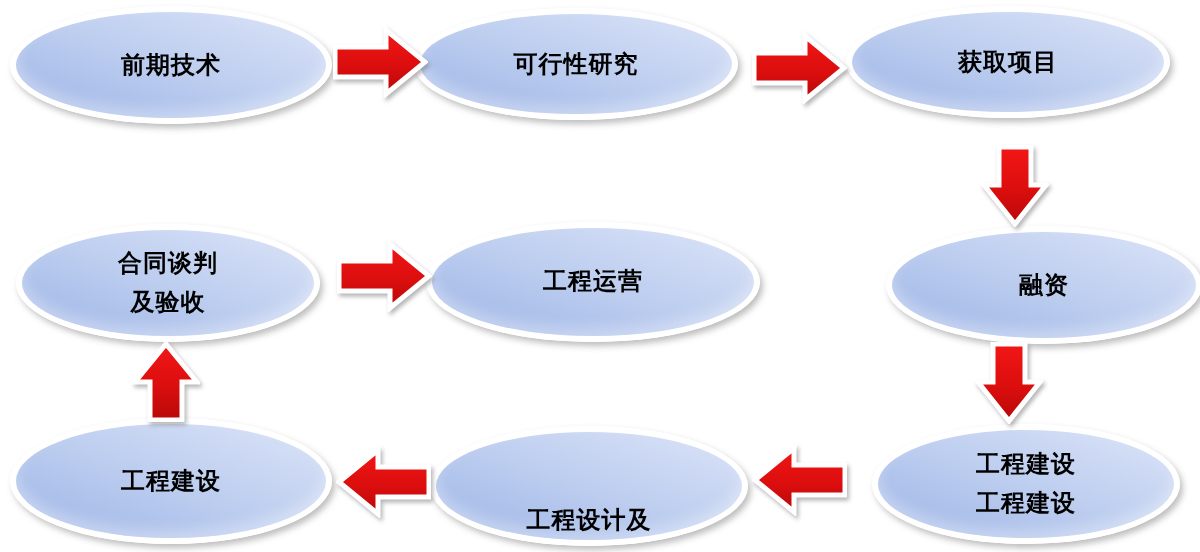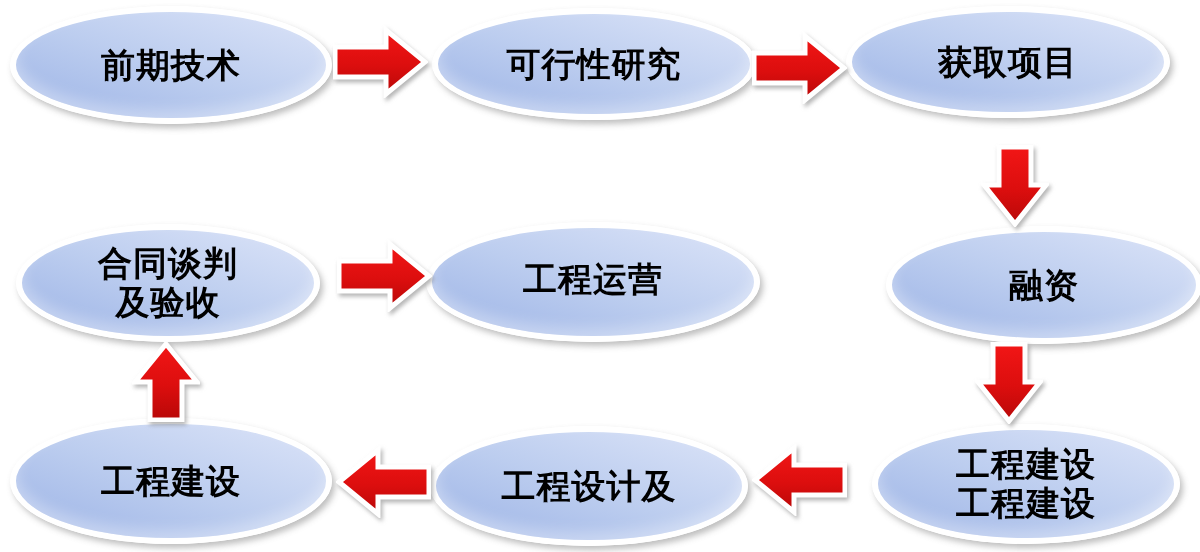--- a/index.html
+++ b/index.html
@@ -22,21 +22,21 @@
     border-radius: 50%;
     background: linear-gradient(to top right, #9cb3e6 0%, #bccdef 48%, #dce4f8 100%);
     box-shadow: 3px 4px 6px rgba(110,110,110,0.45), inset 0 -8px 14px rgba(255,255,255,0.35);
     display: flex;
     align-items: center;
     justify-content: center;
   }
   .node-label {
     text-align: center;
     font-weight: 700;
-    font-size: 34px;
+    font-size: 24px;
     line-height: 39px;
     color: #000000;
     letter-spacing: 1px;
   }
   .node-label .line { display: block; }
   .arrow {
     position: absolute;
     filter: drop-shadow(2px 3px 2px rgba(120,120,120,0.55));
   }
   .arrow svg { display: block; width: 100%; height: 100%; }
@@ -56,21 +56,21 @@
       </linearGradient>
     </defs>
   </svg>
 
   <div class="node" style="left:10px; top:6px; width:322px; height:118px;">
     <div class="node-label">
       <span class="line">前期技术</span>
     </div>
   </div>
 
-  <div class="node" style="left:432px; top:8px; width:324px; height:112px;">
+  <div class="node" style="left:414px; top:8px; width:324px; height:112px;">
     <div class="node-label">
       <span class="line">可行性研究</span>
       <span class="line"></span>
     </div>
   </div>
 
   <div class="node" style="left:846px; top:6px; width:324px; height:112px;font-family:Liberation Serif, serif;">
     <div class="node-label">
       <span class="line">获取项目</span>
     </div>
@@ -97,21 +97,21 @@
     </div>
   </div>
 
   <div class="node" style="left:10px; top:418px; width:322px; height:126px;">
     <div class="node-label">
       <span class="line">工程建设</span>
       <span class="line"></span>
     </div>
   </div>
 
-  <div class="node" style="left:430px; top:426px; width:318px; height:120px;">
+  <div class="node" style="left:430px; top:426px; width:318px; height:120px;align-items:flex-end;">
     <div class="node-label">
       <span class="line">工程设计及</span>
     </div>
   </div>
 
   <div class="node" style="left:872px; top:424px; width:308px; height:120px;">
     <div class="node-label">
       <span class="line">工程建设</span>
       <span class="line">工程建设</span>
     </div>

